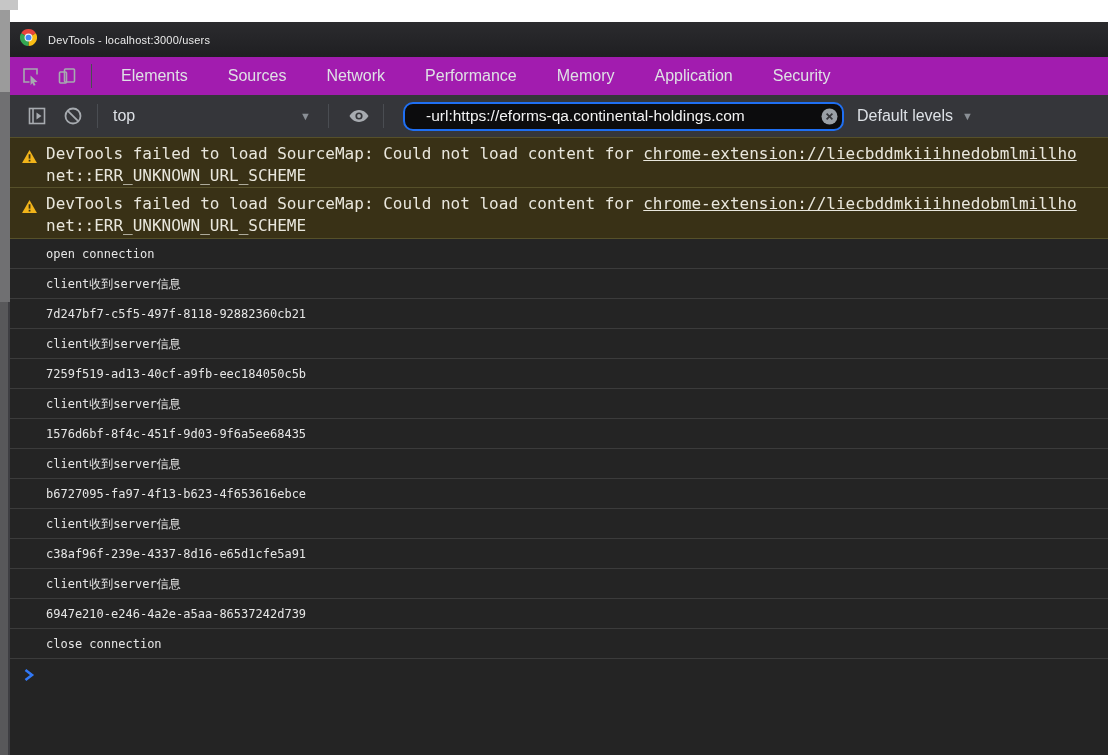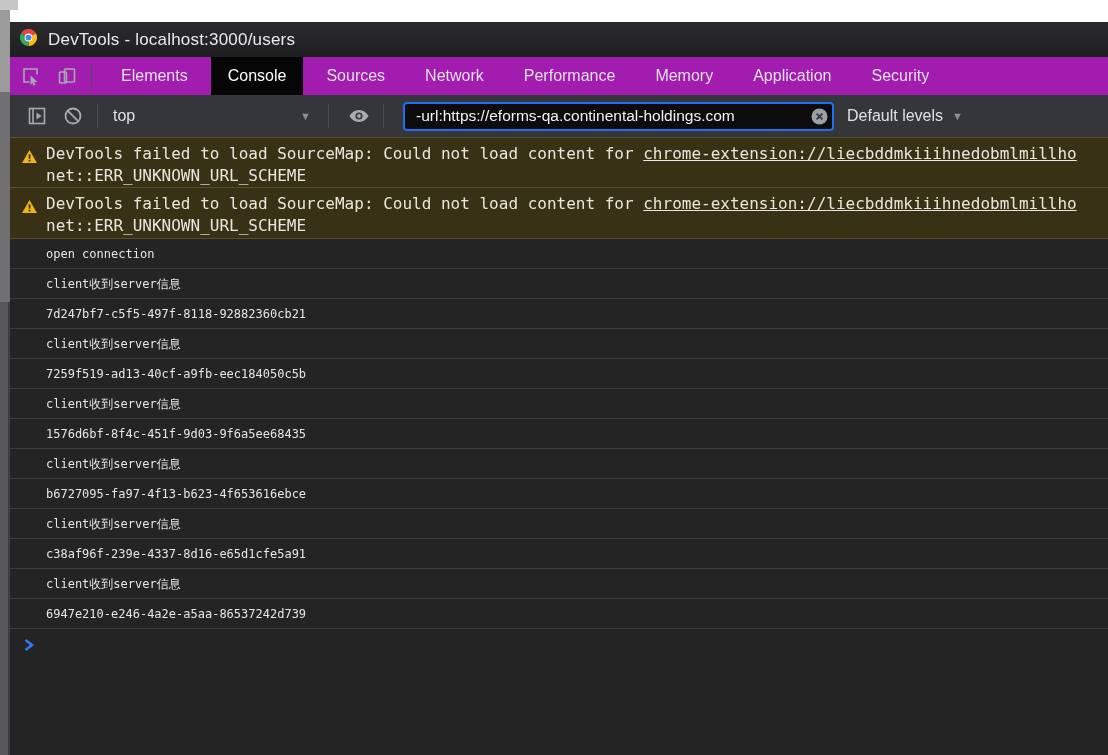--- a/index.html
+++ b/index.html
@@ -13,34 +13,34 @@
   .edge-a{top:0;height:10px;width:18px;background:#c6c6c6;}
   .edge-b{top:10px;height:82px;background:#9b9b9b;}
   .edge-c{top:92px;height:210px;background:#707072;}
   .edge-d{top:302px;height:453px;background:#58585a;border-right:2px solid #3e3e42;box-sizing:border-box;width:10px;}
 
   
   .window{position:absolute;left:10px;top:22px;width:1098px;height:733px;background:#242424;overflow:hidden;}
 
   
   .titlebar{height:35px;background:linear-gradient(#2b2b2e,#1f1f22);display:flex;align-items:center;padding-left:10px;gap:11px;}
-  .title-text{color:#eaeaea;font-size:17px;letter-spacing:.2px;}
+  .title-text{color:#eaeaea;font-size:11px;letter-spacing:.2px;}
 
   
   .tabbar{height:38px;background:#a21caf;display:flex;align-items:center;}
   .icon-btn{display:flex;align-items:center;justify-content:center;width:30px;height:30px;margin-left:6px;}
   .vdiv{width:1px;height:24px;background:#4a4d52;margin:0 9px;}
   .tab{padding:0 17px;height:38px;line-height:38px;color:#dfe1e5;font-size:16px;margin:0 3px;white-space:nowrap;}
   .tab.selected{background:#060607;color:#ffffff;}
 
   
   .toolbar{height:42px;background:#35363a;display:flex;align-items:center;padding-left:12px;}
   .ctx-select{width:198px;display:flex;align-items:center;justify-content:space-between;color:#dde1e6;font-size:16px;padding:0 8px 0 6px;}
   .dd-arrow{color:#8a8f95;font-size:11px;}
-  .filter-wrap{margin-left:10px;width:412px;height:25px;background:#0c0c0d;border:2px solid #1f6ff2;border-radius:4px;display:flex;align-items:center;padding:0 4px 0 11px;box-sizing:content-box;}
+  .filter-wrap{margin-left:10px;width:412px;height:25px;background:#0c0c0d;border:2px solid #1f6ff2;border-radius:10px;display:flex;align-items:center;padding:0 4px 0 21px;box-sizing:content-box;}
   .filter-input{flex:1;background:transparent;border:none;outline:none;color:#f2f2f2;font-size:15.5px;font-family:"Liberation Sans",sans-serif;padding:0;min-width:0;}
   .levels{margin-left:13px;display:flex;align-items:center;gap:9px;color:#dde1e6;font-size:16px;white-space:nowrap;}
 
   
   .console{height:618px;background:#242424;font-family:"DejaVu Sans Mono","Liberation Mono",monospace;}
   .warn-row{background:#393116;height:51px;box-sizing:border-box;padding:5px 14px 0 12px;display:flex;gap:9px;
             color:#e9e7dd;font-size:16px;line-height:22px;white-space:nowrap;overflow:hidden;
             border-bottom:1px solid #56502a;}
   .warn-row:first-child{border-top:1px solid #56502a;}
   .warn-icon{margin-top:4px;flex:0 0 auto;}
@@ -81,21 +81,20 @@
     </span>
     <span class="icon-btn">
       <svg width="20" height="20" viewBox="0 0 20 20" fill="none" stroke="#a7abb0" stroke-width="1.6">
         <rect x="2.5" y="6" width="7" height="11" rx="1"></rect>
         <rect x="7.5" y="3" width="10" height="13" rx="1"></rect>
       </svg>
     </span>
     <span class="vdiv"></span>
     <div style="display:flex;align-items:center;">
         <div class="tab">Elements</div>
-        <div class="tab selected">Console</div>
         <div class="tab">Sources</div>
         <div class="tab">Network</div>
         <div class="tab">Performance</div>
         <div class="tab">Memory</div>
         <div class="tab">Application</div>
         <div class="tab">Security</div>
       </div>
   </div>
 
   <div class="toolbar">
@@ -166,20 +165,21 @@
         <div class="log-row">client收到server信息</div>
         <div class="log-row">7259f519-ad13-40cf-a9fb-eec184050c5b</div>
         <div class="log-row">client收到server信息</div>
         <div class="log-row">1576d6bf-8f4c-451f-9d03-9f6a5ee68435</div>
         <div class="log-row">client收到server信息</div>
         <div class="log-row">b6727095-fa97-4f13-b623-4f653616ebce</div>
         <div class="log-row">client收到server信息</div>
         <div class="log-row">c38af96f-239e-4337-8d16-e65d1cfe5a91</div>
         <div class="log-row">client收到server信息</div>
         <div class="log-row">6947e210-e246-4a2e-a5aa-86537242d739</div>
+        <div class="log-row">close connection</div>
       </div>
     <div class="prompt-row">
       <span style="display:flex;">
         <svg width="12" height="14" viewBox="0 0 12 14" fill="none" stroke="#3178f6" stroke-width="2.6">
           <path d="M2.5 2 L9 7 L2.5 12"></path>
         </svg>
       </span>
     </div>
   </div>
 

